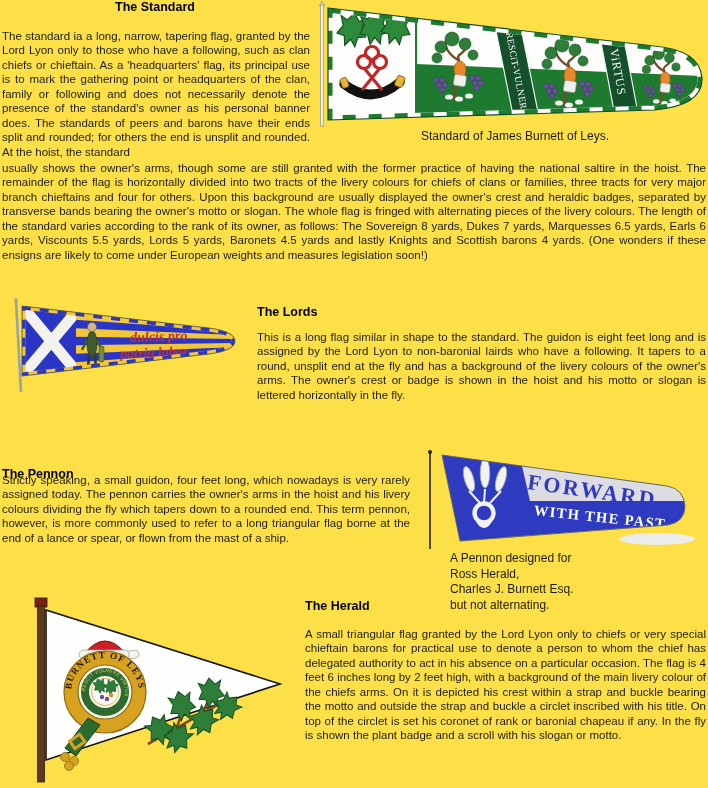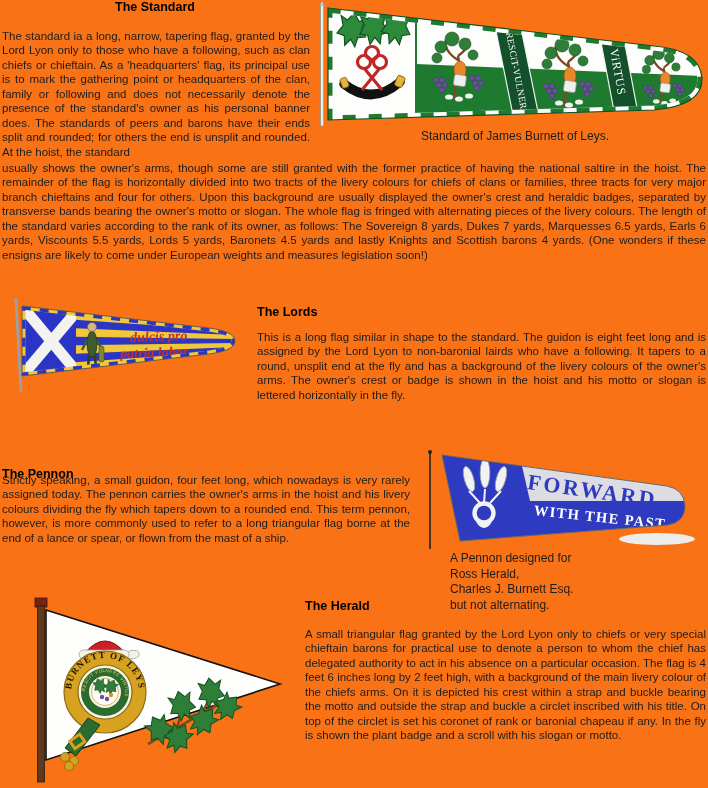--- a/index.html
+++ b/index.html
@@ -1,16 +1,16 @@
 <!DOCTYPE html>
 <html><head>
 <meta charset="utf-8">
 <style>
   html,body{margin:0;padding:0;background:#fff;}
-  .page{position:relative;width:708px;height:788px;background:#f97316;overflow:hidden;
+  .page{position:relative;width:708px;height:788px;background:#fde047;overflow:hidden;
         font-family:"Liberation Sans",sans-serif;color:#1a1a1a;}
   .heading{position:absolute;font-size:12.5px;font-weight:bold;color:#000;}
   .para{position:absolute;font-size:11.5px;line-height:14.45px;text-align:justify;color:#1c1c1c;}
   .caption{position:absolute;font-size:12px;line-height:15.5px;color:#1c1c1c;}
   .caption.center{text-align:center;}
   .figure{position:absolute;}
   svg{display:block;}
 </style>
 </head>
 <body>

